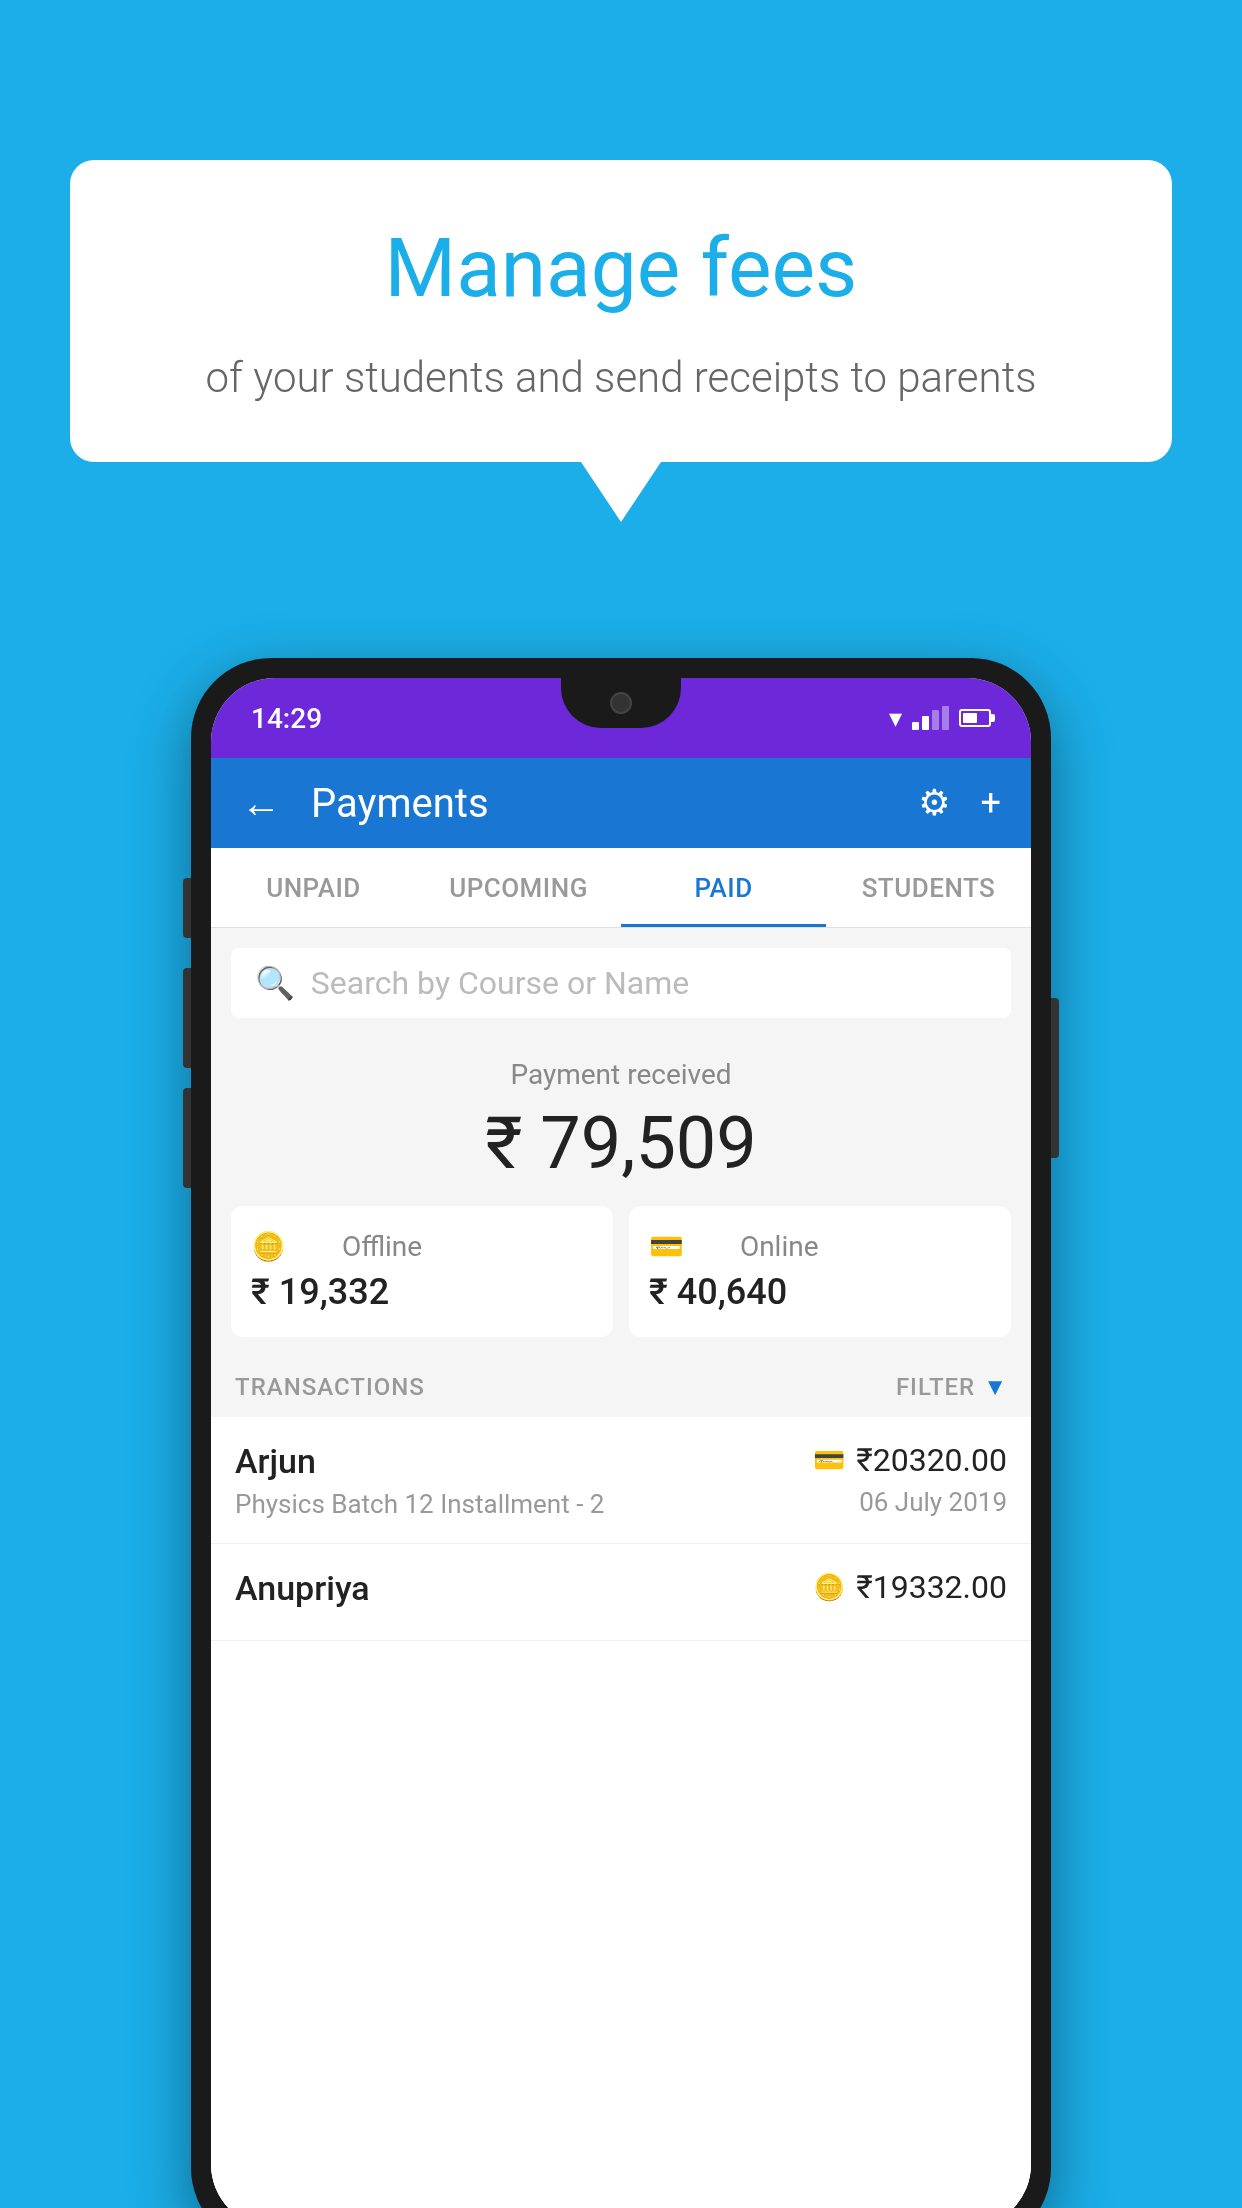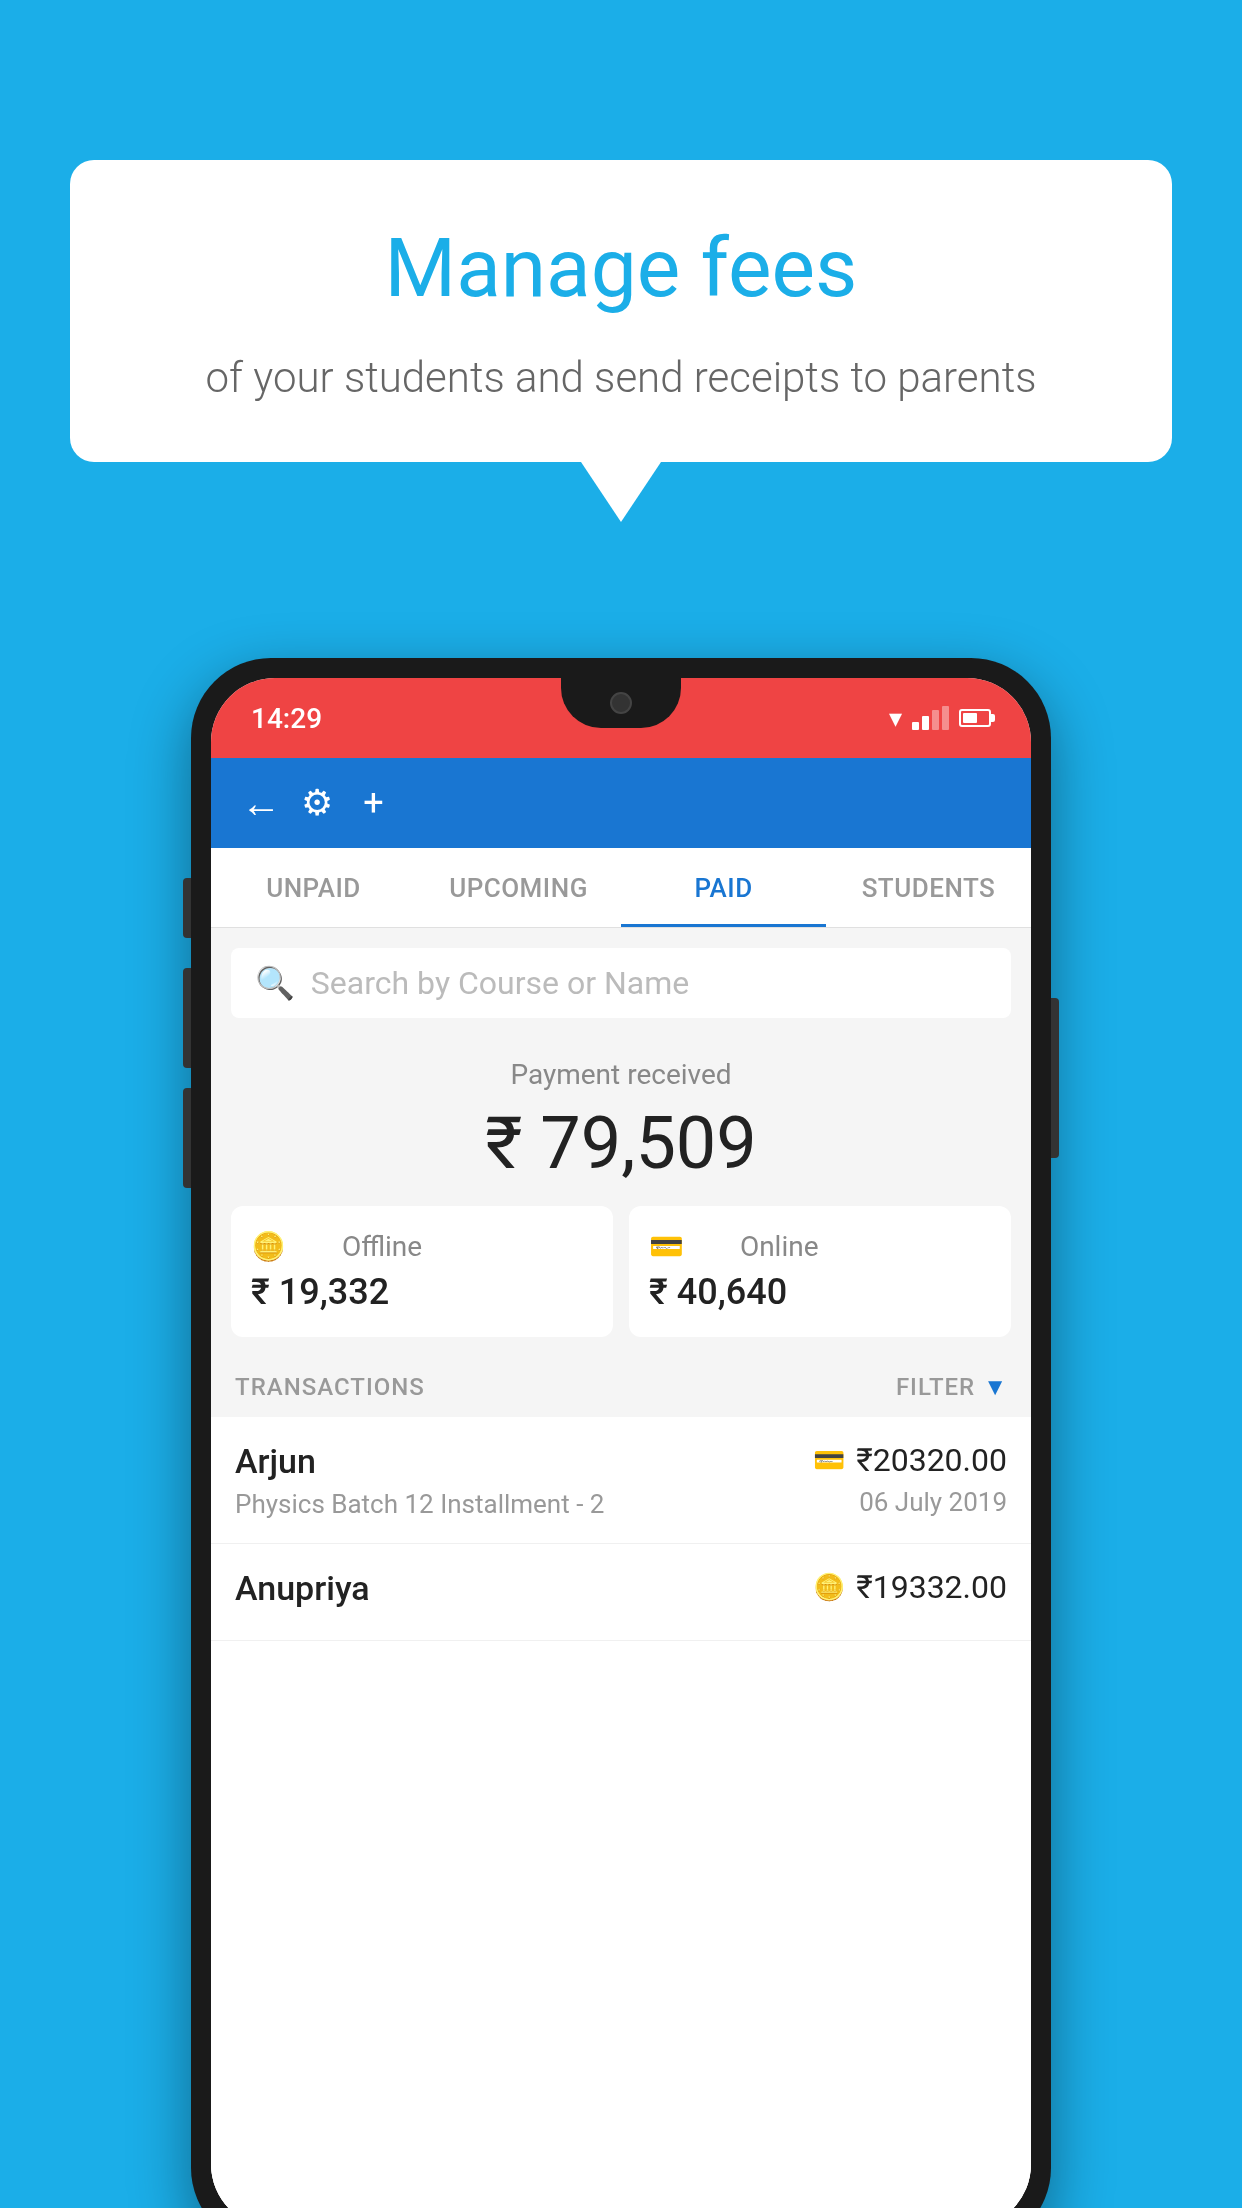--- a/index.html
+++ b/index.html
@@ -74,21 +74,21 @@
       height: 100%;
       background: #f0f0f0;
       border-radius: 64px;
       overflow: hidden;
       display: flex;
       flex-direction: column;
     }
 
     
     .phone-notch-area {
-      background: #ef4444;
+      background: #6d28d9;
       height: 80px;
       display: flex;
       align-items: center;
       justify-content: space-between;
       padding: 0 40px;
       position: relative;
       flex-shrink: 0;
     }
 
     .notch-cutout {
@@ -508,20 +508,21 @@
           <div class="signal-bar" style="height: 24px; opacity:0.4;"></div>
         </div>
         <div class="battery-icon">
           <div class="battery-fill"></div>
         </div>
       </div>
     </div>
 
     <div class="app-header">
       <span class="back-arrow">←</span>
+      <span class="header-title">Payments</span>
       <div class="header-icons">
         <span class="header-icon">⚙</span>
         <span class="header-icon">+</span>
       </div>
     </div>
 
     <div class="tabs-container">
       <div class="tab">
         <span>UNPAID</span>
       </div>

